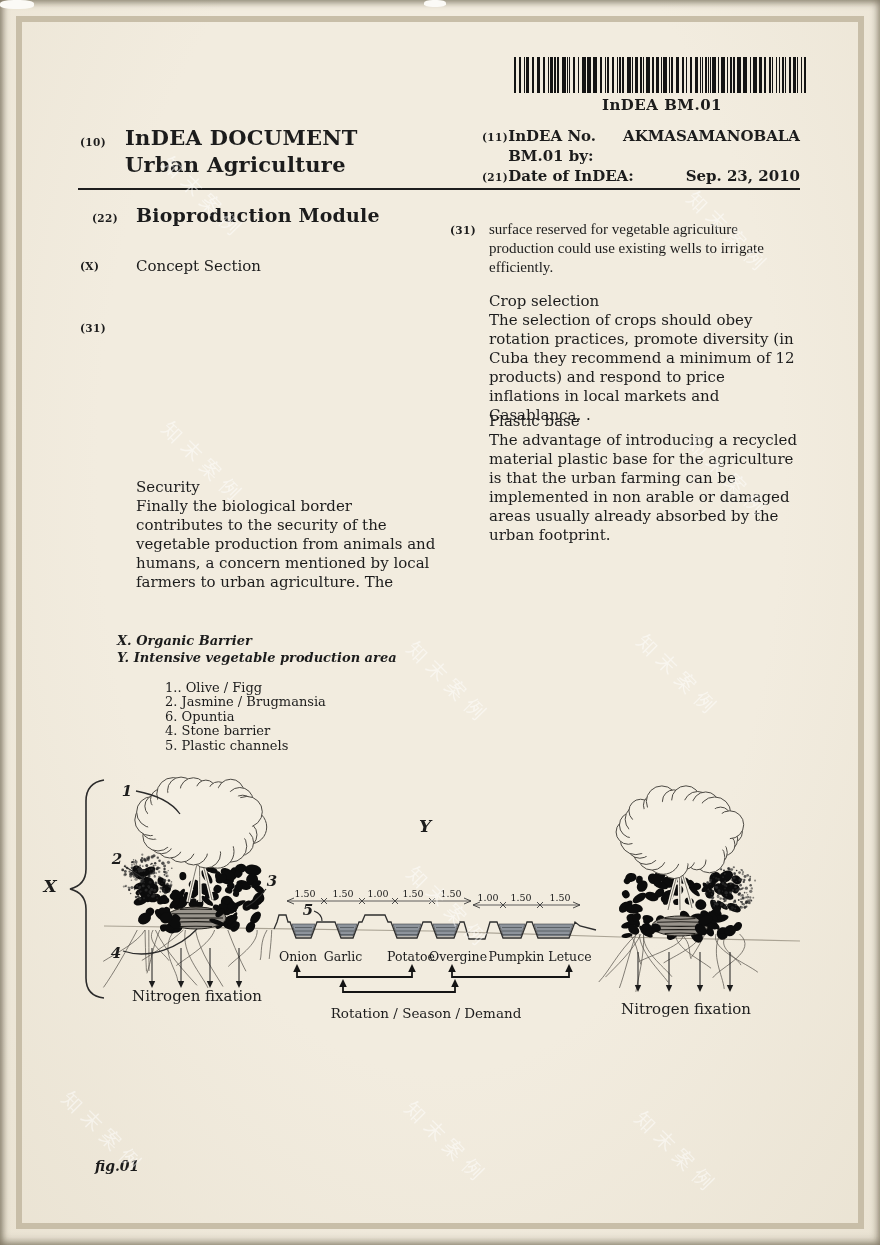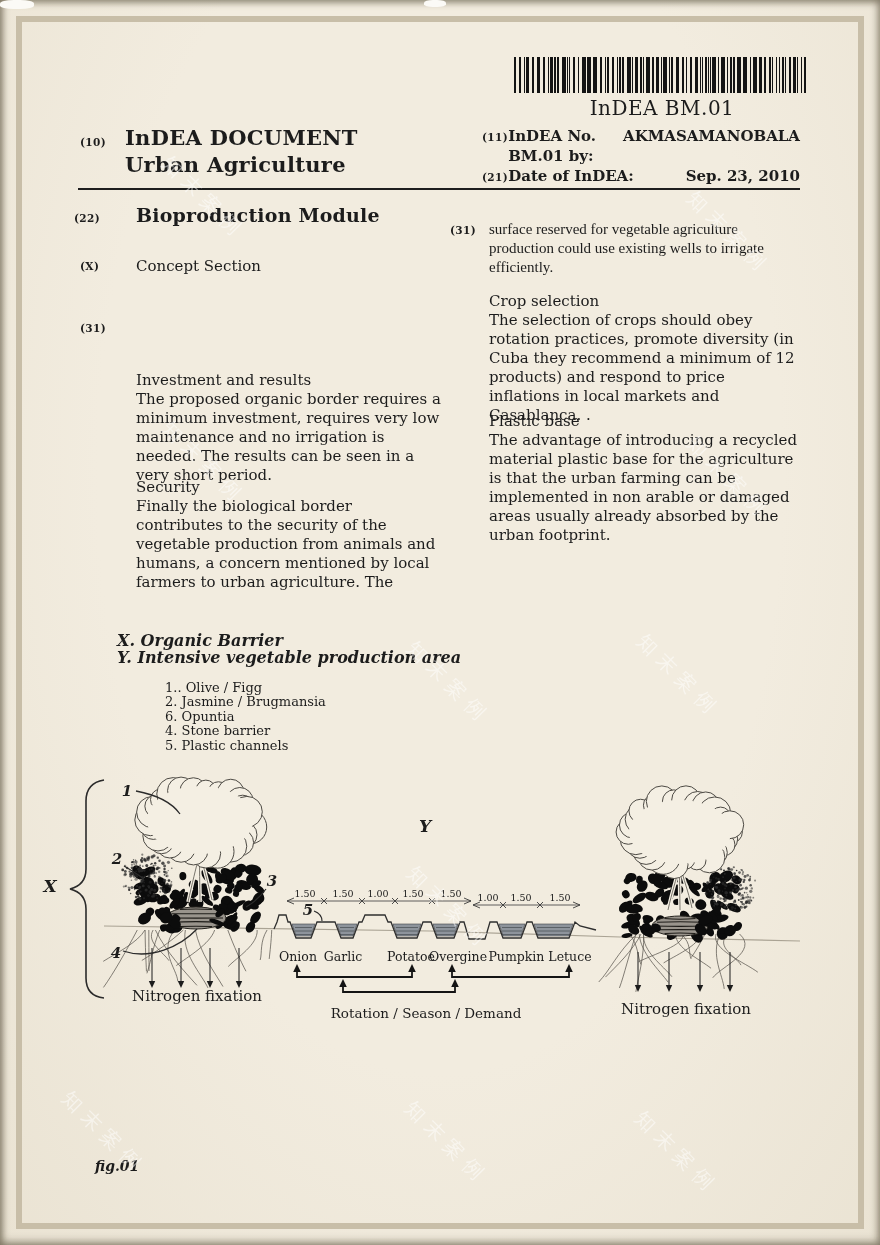--- a/index.html
+++ b/index.html
@@ -6,30 +6,30 @@
   .page{position:relative;width:880px;height:1245px;margin:0 auto;overflow:hidden;
         background:radial-gradient(ellipse at 50% 38%, #f2ecdf 55%, #eae3d3 100%);
         font-family:"DejaVu Serif","Liberation Serif",serif;color:#1c1c1c;}
   .edge{position:absolute;inset:0;pointer-events:none;
         box-shadow:inset 4px 0 6px rgba(85,75,55,.38), inset 0 4px 6px rgba(85,75,55,.33),
                    inset -4px 0 6px rgba(85,75,55,.25), inset 0 -5px 7px rgba(85,75,55,.3);}
   .frame{position:absolute;inset:16px;border:6px solid #c8bea8;pointer-events:none;}
   .abs{position:absolute;}
   .num{font-size:10.5px;font-weight:bold;letter-spacing:.4px;}
   .doc-title{font-size:21px;font-weight:bold;line-height:27px;letter-spacing:.3px;}
-  .bc-label{width:300px;text-align:center;font-weight:normal;font-size:20px;letter-spacing:.5px;}
+  .bc-label{width:300px;text-align:center;font-weight:bold;font-size:15px;letter-spacing:.5px;}
   .refrows{width:318px;font-size:15px;font-weight:bold;}
   .refrow{display:flex;align-items:baseline;line-height:20px;}
   .refrow .num{}
   .refrow .val{margin-left:auto;}
   .rule{height:2px;background:#1e1e1e;}
   .sec-title{font-size:19px;font-weight:bold;letter-spacing:.2px;}
   .body-txt{font-size:15px;line-height:19px;}
   .col{width:306px;}
-  .legend-head{font-size:16px;font-weight:bold;font-style:italic;line-height:16.5px;}
+  .legend-head{font-size:13px;font-weight:bold;font-style:italic;line-height:16.5px;}
   .legend-item{font-size:13px;line-height:14.4px;}
   .caption{font-size:14px;font-weight:bold;font-style:italic;}
   .wm{position:absolute;color:rgba(255,255,255,.5);font-size:20px;letter-spacing:7px;
       transform:rotate(45deg);transform-origin:left top;z-index:60;pointer-events:none;
       font-family:"DejaVu Sans","Liberation Sans",sans-serif;}
   .deckle{position:absolute;background:#fbfaf6;border-radius:40%;}
   
   text{fill:#1c1c1c;font-family:"DejaVu Serif","Liberation Serif",serif;}
   .t-num{font-size:15px;font-weight:bold;font-style:italic;}
   .t-XY{font-size:17px;font-weight:bold;font-style:italic;}
@@ -138,32 +138,28 @@
     </div>
     <div class="refrow">
       <span class="num">(21)</span>
       <span>Date of InDEA:</span>
       <span class="val">Sep. 23, 2010</span>
     </div>
   </div>
 
   <div class="abs rule" style="left:78px;top:188px;width:722px;"></div>
 
-  <div class="abs num" style="left:74px;top:212px;">(22)</div>
+  <div class="abs num" style="left:92px;top:212px;">(22)</div>
   <div class="abs sec-title" style="left:136px;top:204px;">Bioproduction Module</div>
 
   <div class="abs num" style="left:80px;top:260px;">(X)</div>
   <div class="abs body-txt" style="left:136px;top:257px;">Concept Section</div>
 
   <div class="abs num" style="left:80px;top:322px;">(31)</div>
 
-  <div class="abs body-txt col" style="left:136px;top:371px;">
-    <div>Investment and results</div>
-    <div>The proposed organic border requires a minimum investment, requires very low maintenance and no irrigation is needed. The results can be seen in a very short period.</div>
-  </div>
   <div class="abs body-txt col" style="left:136px;top:478px;">
     <div>Security</div>
     <div>Finally the biological border contributes to the security of the vegetable production from animals and humans, a concern mentioned by local farmers to urban agriculture. The</div>
   </div>
 
   <div class="abs num" style="left:450px;top:224px;">(31)</div>
   <div class="abs body-txt" style="left:489px;top:220px;width:310px;font-family:Liberation Serif, serif;">surface reserved for vegetable agriculture production could use existing wells to irrigate efficiently.</div>
 
   <div class="abs body-txt" style="left:489px;top:292px;width:310px;">
     <div>Crop selection</div>

